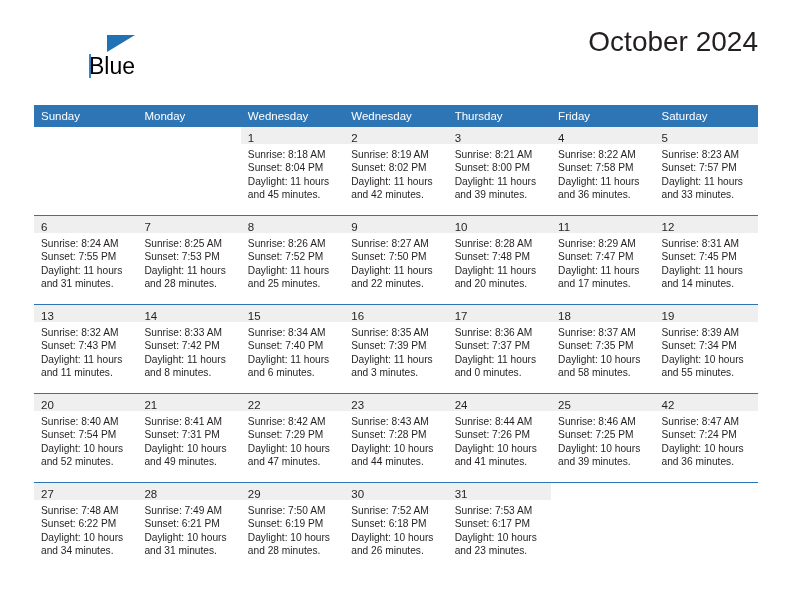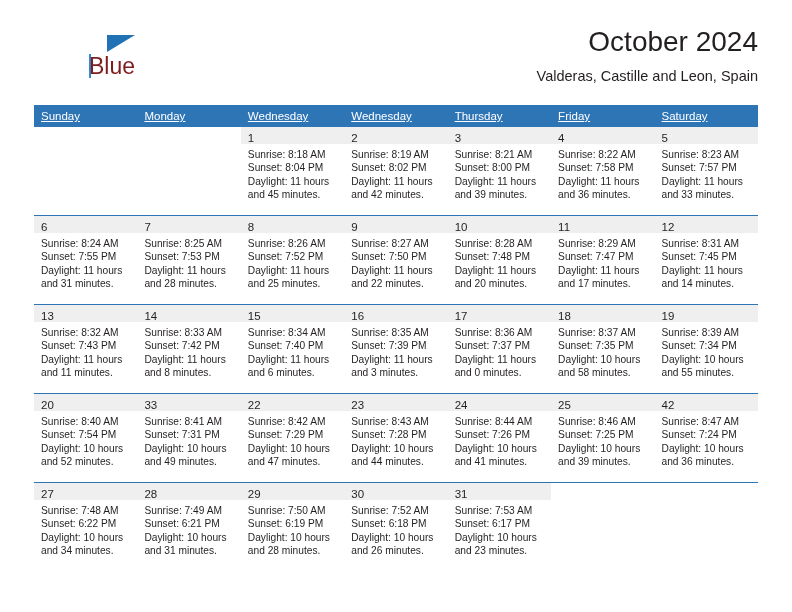--- a/index.html
+++ b/index.html
@@ -52,21 +52,21 @@
     width: 0;
     height: 0;
     border-left: 28px solid #2171b5;
     border-bottom: 17px solid transparent;
   }
   .logo-blue {
     position: absolute;
     left: 55px;
     top: 21px;
     font-size: 23px;
-    color: #7f1d1d;
+    color: #000000;
     font-family: "Liberation Sans", sans-serif;
   }
   .logo-bluebar {
     position: absolute;
     left: 55px;
     top: 22px;
     width: 2px;
     height: 24px;
     background: #2e8bd4;
   }
@@ -105,21 +105,20 @@
   .calendar thead th {
     background: #2e75b6;
     color: #ffffff;
     font-size: 11.5px;
     font-weight: normal;
     text-align: left;
     padding: 5px 0 5px 7px;
     height: 11px;
     vertical-align: middle;
     border: none;
-    text-decoration: underline;
   }
 
   .calendar tbody td {
     vertical-align: top;
     padding: 0;
     border: none;
     border-top: 1px solid #2e75b6;
     height: 88px;
     background: #ffffff;
   }
@@ -159,21 +158,20 @@
   <div class="header">
 
     <div class="logo">
       <span class="logo-tri"></span>
       <span class="logo-bluebar"></span>
       <span class="logo-blue">Blue</span>
     </div>
 
     <div class="title-wrap">
       <div class="month-title">October 2024</div>
-      <div class="location">Valderas, Castille and Leon, Spain</div>
     </div>
 
   </div>
 
   <table class="calendar">
     <colgroup>
       <col>
         <col>
         <col>
         <col>
@@ -382,21 +380,21 @@
           <td>
             <div class="daynum-band"><span class="daynum">20</span></div>
             <div class="cell-body">
               <div class="cell-line">Sunrise: 8:40 AM</div>
               <div class="cell-line">Sunset: 7:54 PM</div>
               <div class="cell-line">Daylight: 10 hours</div>
               <div class="cell-line">and 52 minutes.</div>
             </div>
           </td>
           <td>
-            <div class="daynum-band"><span class="daynum">33</span></div>
+            <div class="daynum-band"><span class="daynum">21</span></div>
             <div class="cell-body">
               <div class="cell-line">Sunrise: 8:41 AM</div>
               <div class="cell-line">Sunset: 7:31 PM</div>
               <div class="cell-line">Daylight: 10 hours</div>
               <div class="cell-line">and 49 minutes.</div>
             </div>
           </td>
           <td>
             <div class="daynum-band"><span class="daynum">22</span></div>
             <div class="cell-body">

